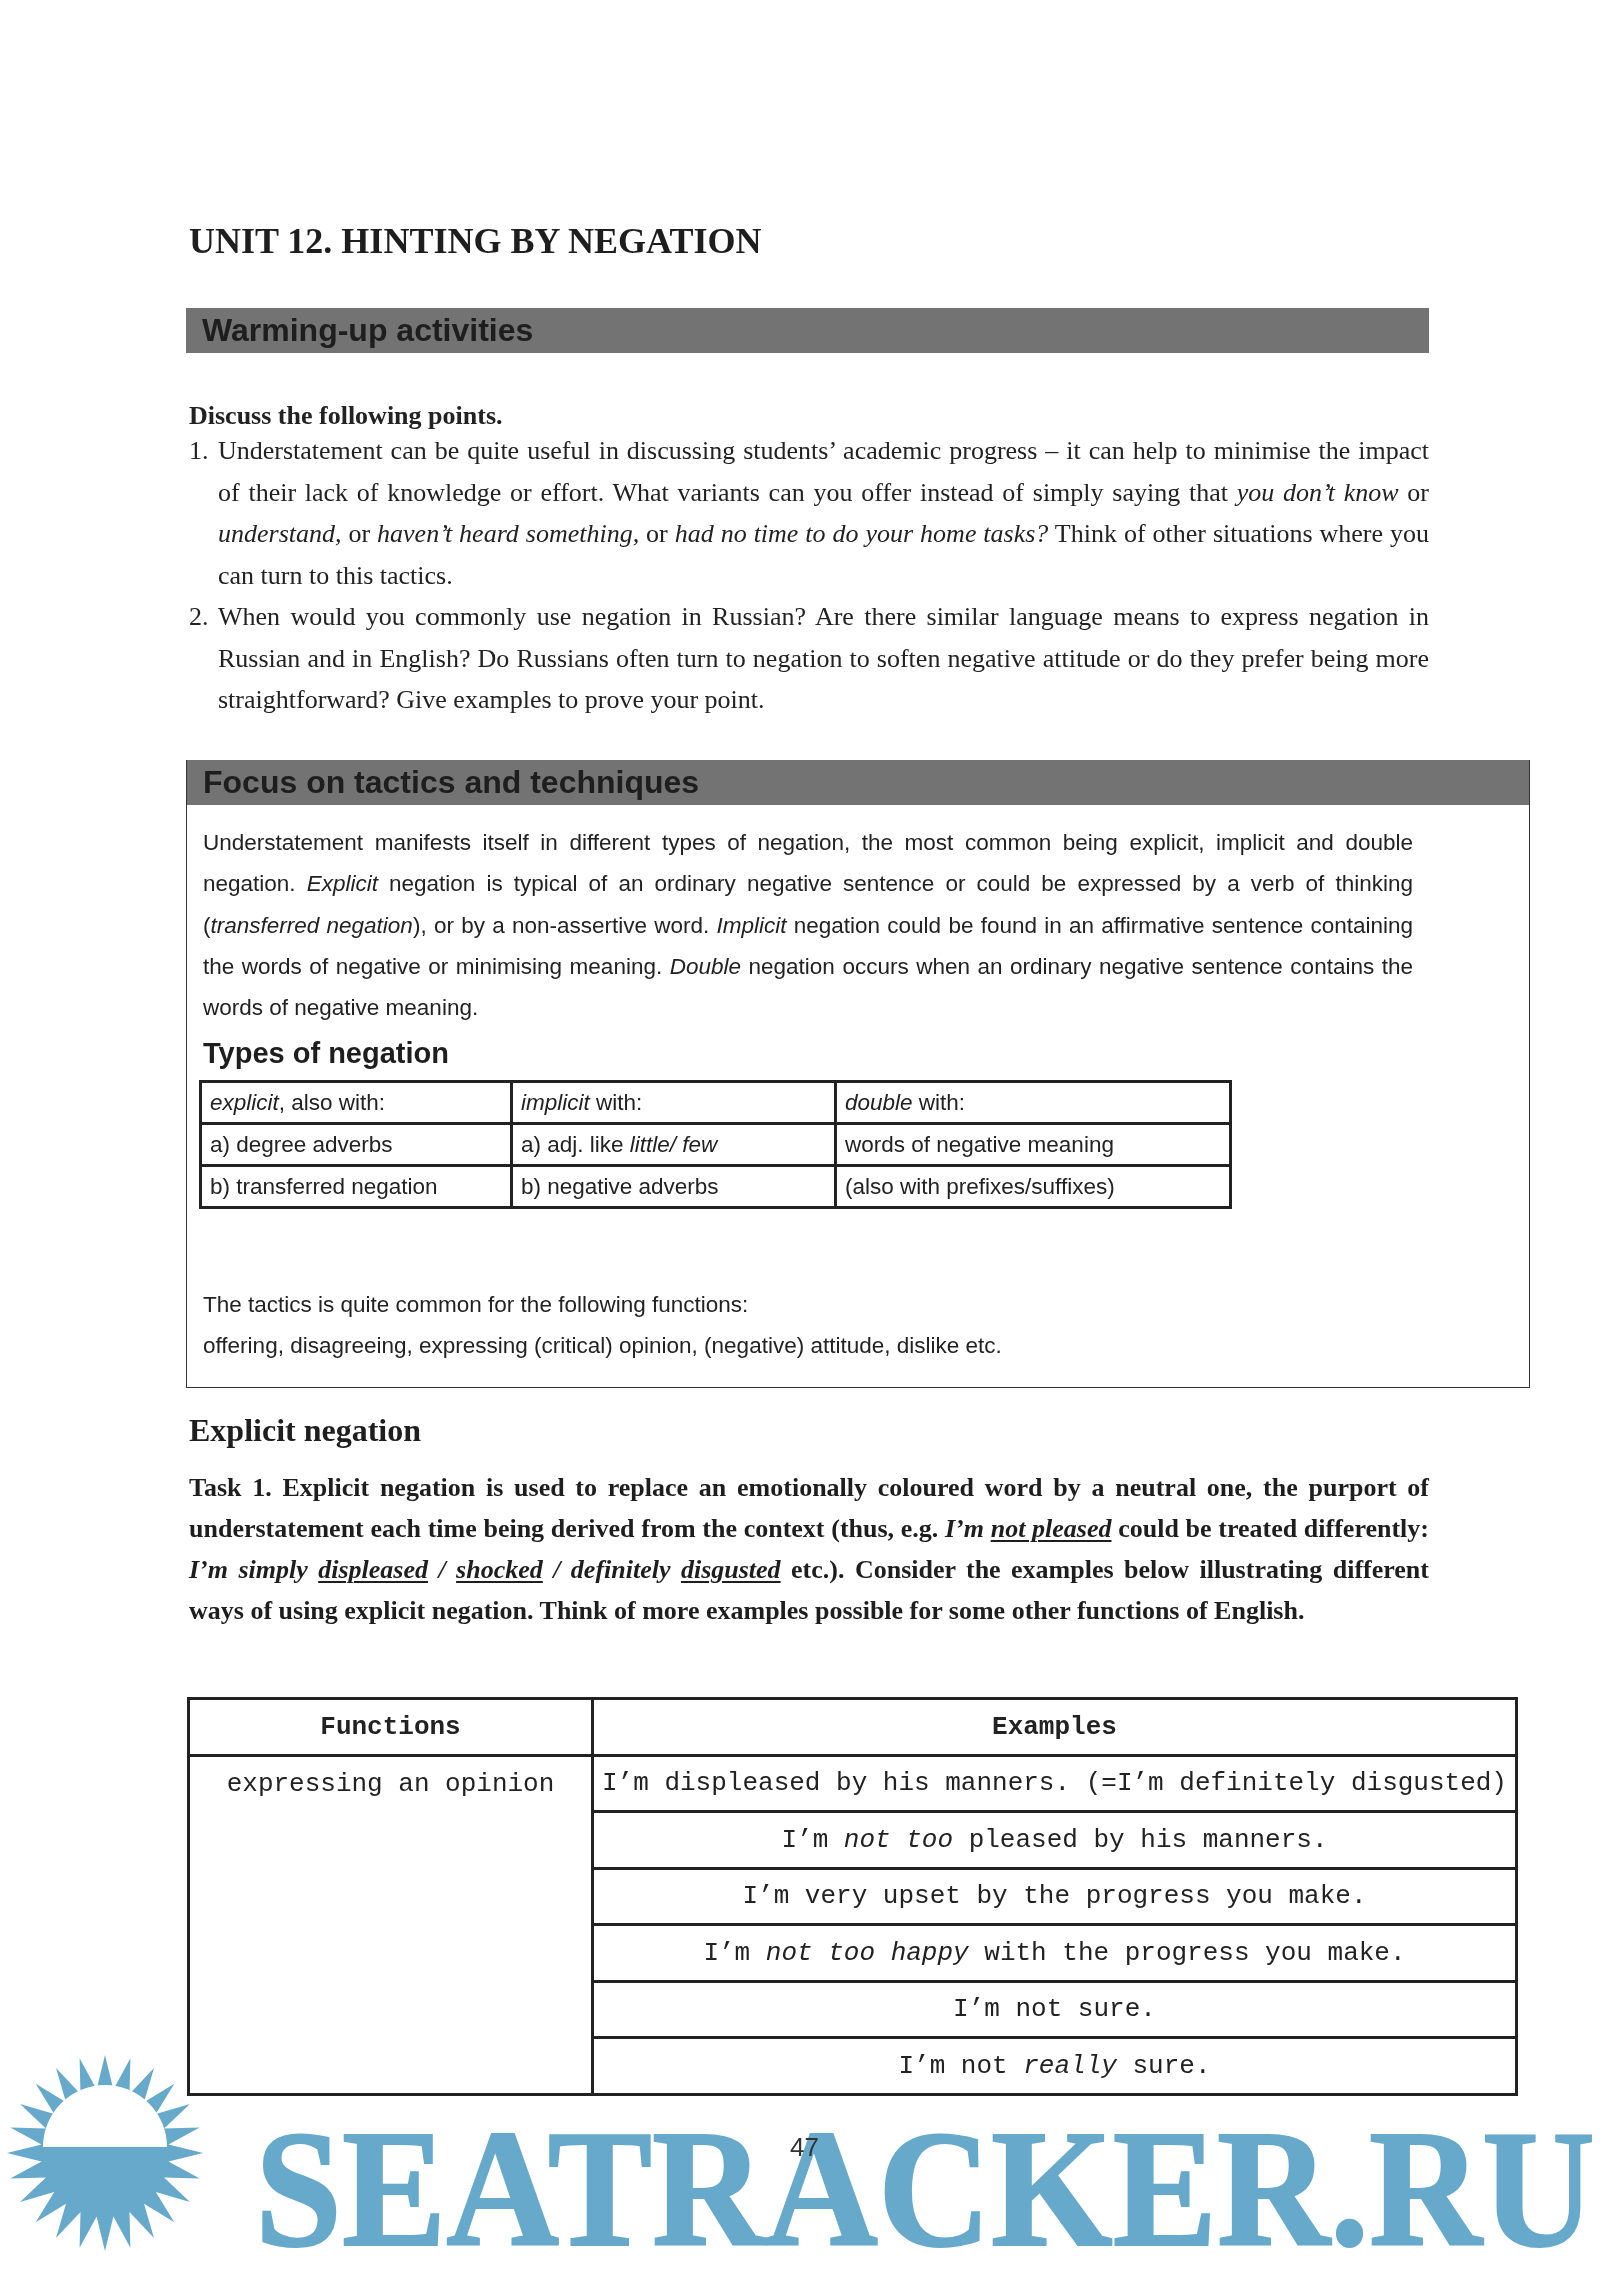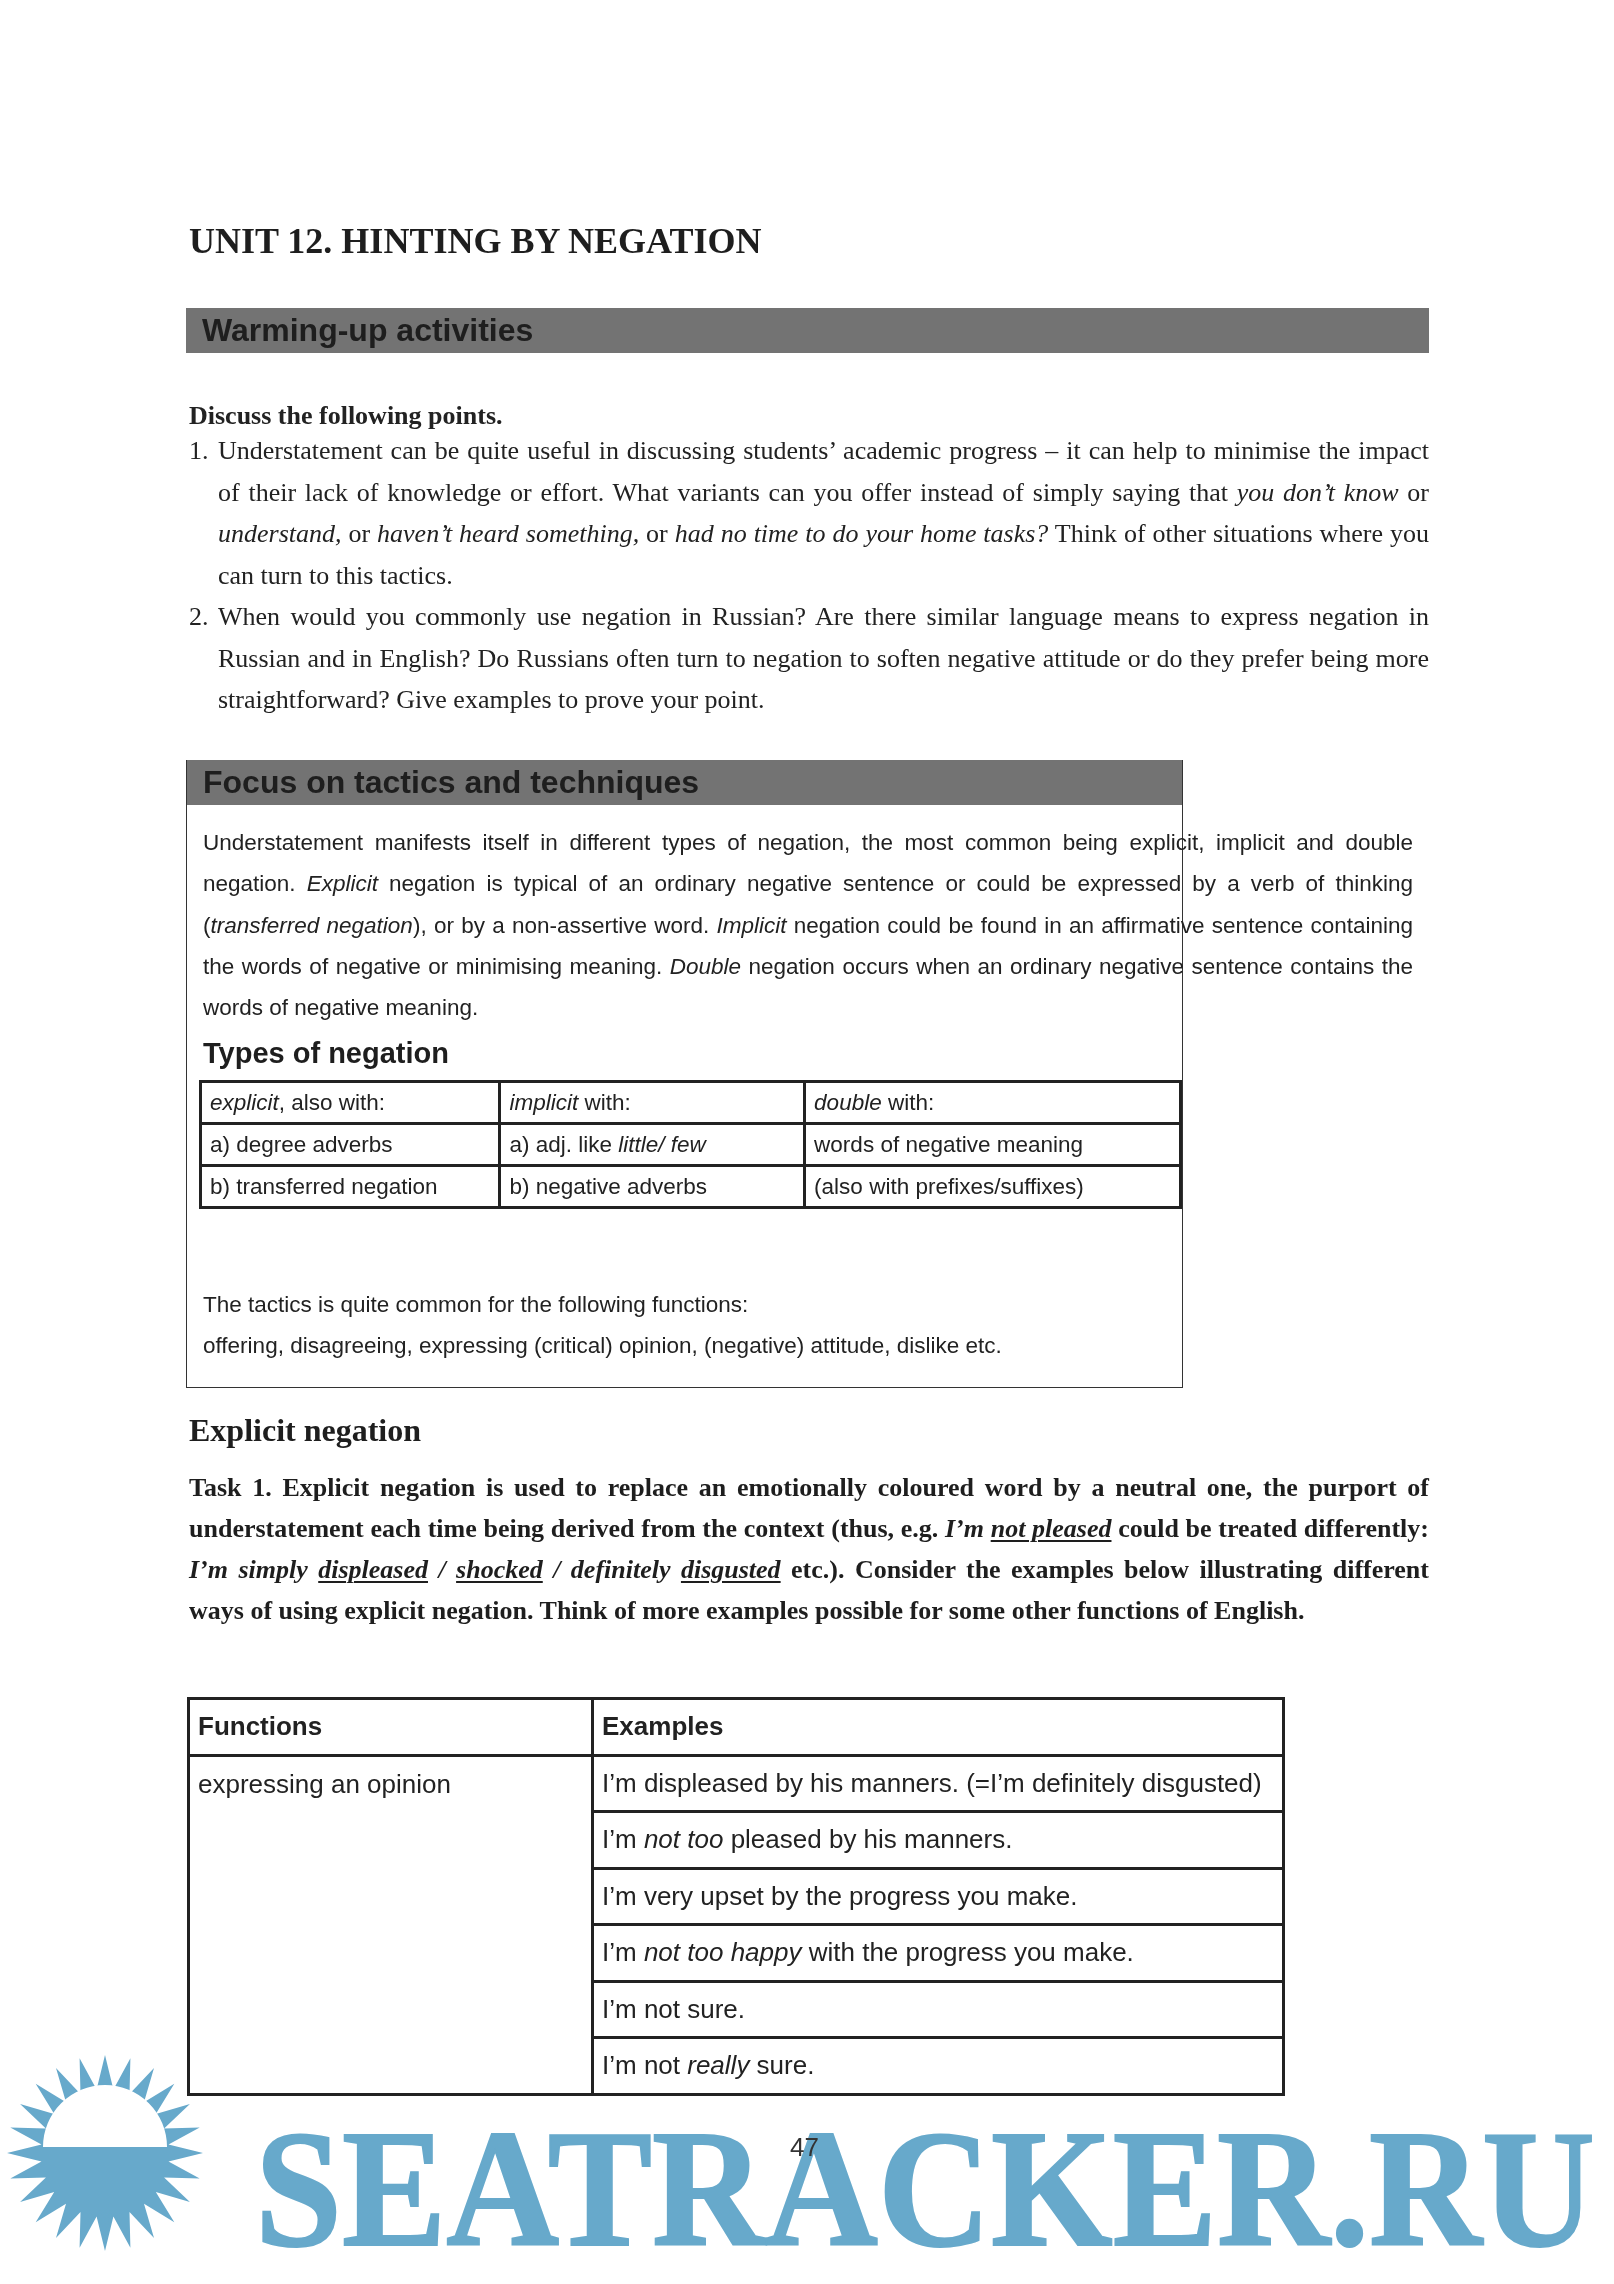--- a/index.html
+++ b/index.html
@@ -17,21 +17,21 @@
   .warm-band { left: 186px; top: 308px; width: 1243px; height: 45px; }
   .warm-band .band-title { position: absolute; left: 16px; top: 4px; }
 
   .serif-body { font-family: "Liberation Serif", serif; font-size: 26px; line-height: 41.5px; color: #222; }
   .discuss-heading { left: 189px; top: 395px; font-weight: bold; font-size: 26px; }
 
   .list { left: 189px; top: 430px; width: 1240px; }
   .list-item { position: relative; padding-left: 29px; text-align: justify; text-align-last: left; }
   .list-item .num { position: absolute; left: 0; top: 0; }
 
-  .focus-box { left: 186px; top: 760px; width: 997px; height: 628px; border-left: 1.5px solid #333;
+  .focus-box { left: 186px; top: 760px; width: 1344px; height: 628px; border-left: 1.5px solid #333;
     border-right: 1.5px solid #333; border-bottom: 1.5px solid #333; box-sizing: border-box; }
   .focus-band { position: absolute; left: 0; top: 0; width: 100%; height: 45px; }
   .focus-band .band-title { position: absolute; left: 16px; top: 4px; }
 
   .sans-body { font-family: "Liberation Sans", sans-serif; font-size: 22.5px; line-height: 41.3px; color: #222; }
   .focus-text { position: absolute; left: 16px; top: 62px; width: 1210px; text-align: justify; text-align-last: left; }
   .types-heading { position: absolute; left: 16px; top: 277px; font-family: "Liberation Sans", sans-serif;
     font-weight: bold; font-size: 29px; text-align: right; }
 
   table.types { position: absolute; left: 12px; top: 320px; border-collapse: collapse;
@@ -41,22 +41,22 @@
   table.types td.c1 { width: 324px; }
   table.types td.c2 { width: 395px; }
 
   .tactics-text { position: absolute; left: 16px; top: 524px; }
 
   .explicit-heading { left: 189px; top: 1412px; font-family: "Liberation Serif", serif; font-weight: bold; font-size: 32px; }
   .task-text { left: 189px; top: 1467px; width: 1240px; font-family: "Liberation Serif", serif;
     font-weight: bold; font-size: 26px; line-height: 41px; text-align: justify; text-align-last: left; color: #1e1e1e; }
   .u { text-decoration: underline; text-decoration-thickness: 2px; text-underline-offset: 3px; }
 
-  table.examples { left: 187px; top: 1697px; border-collapse: collapse; font-family: Liberation Sans, sans-serif;
-    font-size: 26px; color: #222; }
+  table.examples { left: 187px; top: 1697px; border-collapse: collapse; font-family: Liberation Mono, monospace;
+    font-size: 26px; color: #222; text-align: center; }
   table.examples td { border: 3px solid #222; height: 56.5px; padding: 0 8px; box-sizing: border-box;
     vertical-align: middle; white-space: nowrap; }
   table.examples td.fcol { width: 404px; }
   table.examples td.ecol { width: 691px; }
   table.examples td.fn-cell { vertical-align: top; padding-top: 12px; }
   table.examples .hdr { font-weight: bold; }
 
   .watermark { left: 0; top: 2055px; width: 1614px; height: 229px; }
   .page-number { left: 790px; top: 2132px; font-family: "Liberation Sans", sans-serif; font-size: 26px; color: #333; text-align: center; }
 </style>

